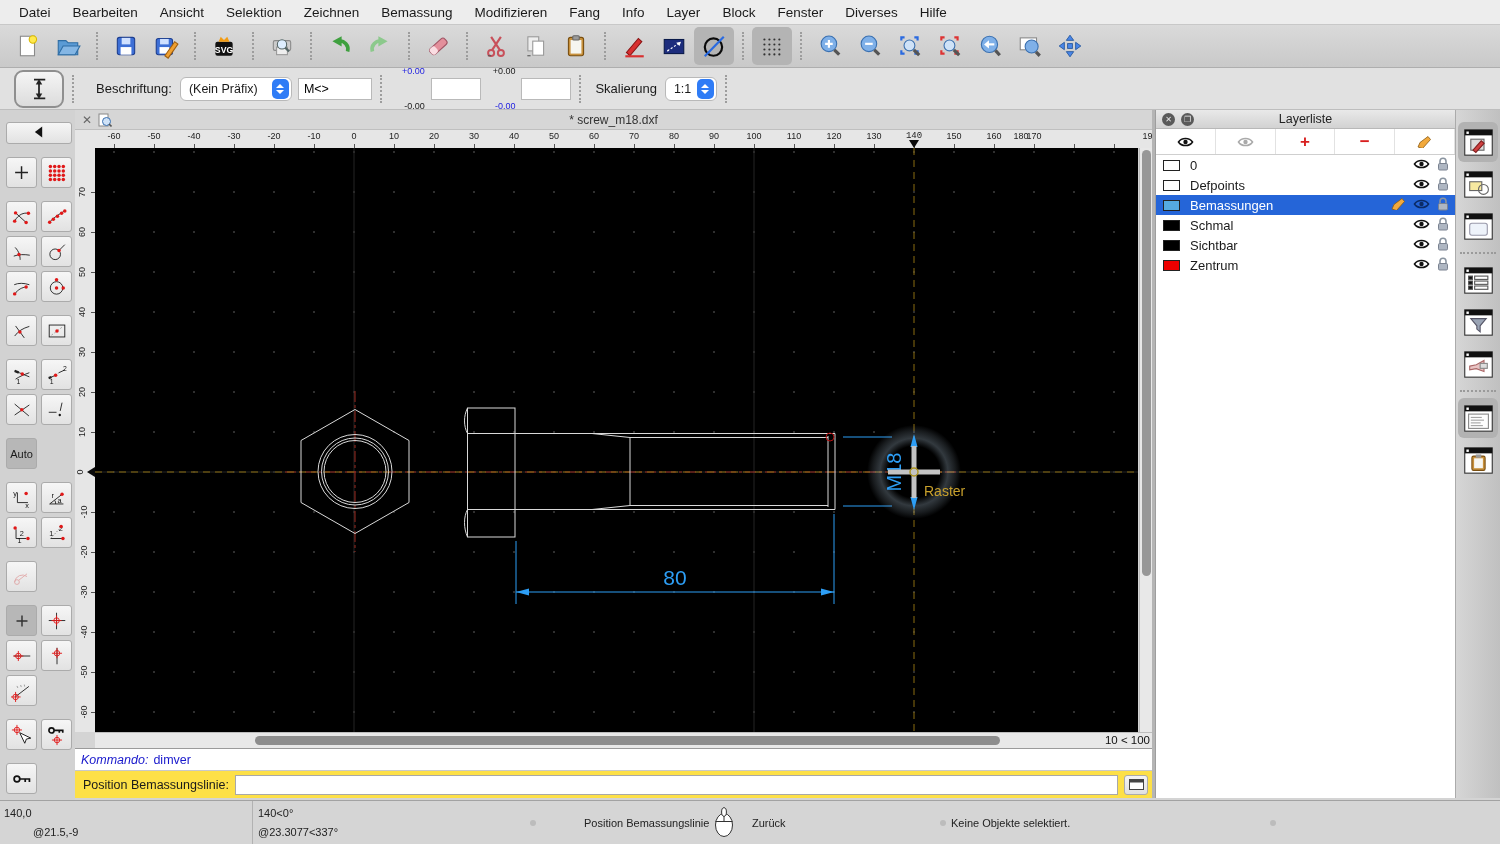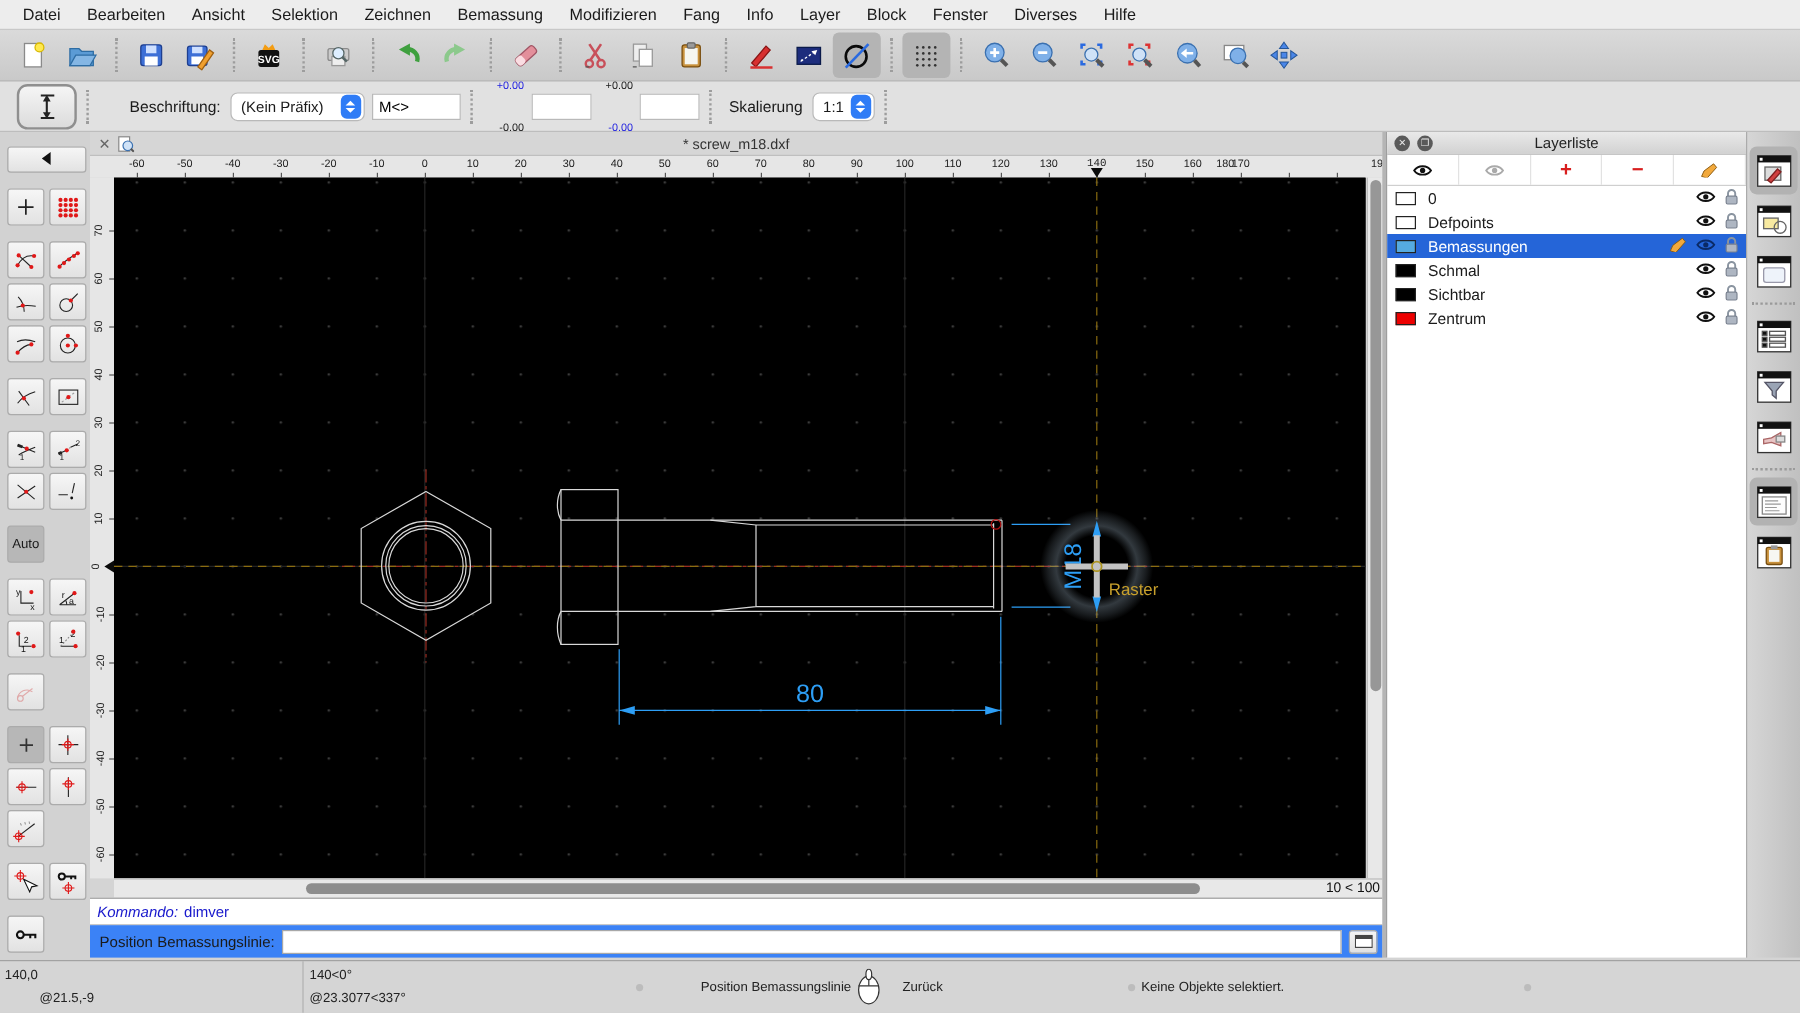--- a/index.html
+++ b/index.html
@@ -17,21 +17,21 @@
     background:linear-gradient(#dadada,#c9c9c9);border-bottom:1px solid #aeaeae;
     display:flex;align-items:center;padding:0 8px;}
   .tbtn{width:40px;height:38px;display:flex;align-items:center;justify-content:center;border-radius:5px;}
   .tbtn.pressed{background:#b4b4b4;}
   .tsep{width:0;height:28px;border-left:2px dotted #9d9d9d;margin:0 8px;}
   
   .optionsbar{position:absolute;left:0;top:68px;width:1500px;height:42px;background:#e1e1e1;
     border-bottom:1px solid #bdbdbd;display:flex;align-items:center;font-size:13px;}
   .bigtool{width:50px;height:38px;border:2px solid #8f8f8f;border-radius:9px;
     background:linear-gradient(#f5f5f5,#dcdcdc);margin-left:14px;display:flex;align-items:center;justify-content:center;}
-  .obar-label{margin-left:26px;}
+  .obar-label{margin-left:14px;}
   .dropdown{background:#fff;border:1px solid #b9b9b9;border-radius:6px;height:24px;display:flex;
     align-items:center;padding-left:8px;font-size:12.5px;margin-left:8px;position:relative;}
   .stepper{width:17px;height:20px;background:#2f7cf6;border-radius:5px;margin:0 2px 0 auto;
     display:flex;flex-direction:column;align-items:center;justify-content:center;gap:2px;}
   .stepper i{width:0;height:0;border-left:4px solid transparent;border-right:4px solid transparent;}
   .stepper .up{border-bottom:4px solid #fff;}
   .stepper .dn{border-top:4px solid #fff;}
   .field{background:#fff;border:1px solid #b9b9b9;height:22px;margin-left:6px;}
   .tol{display:flex;flex-direction:column;align-items:flex-end;font-size:9px;line-height:10px;margin-left:12px;gap:25px;}
   .tol .blue{color:#2323e0;}
@@ -66,21 +66,21 @@
   .vthumb{position:absolute;left:2px;top:2px;width:9px;height:426px;background:#979797;border-radius:5px;}
   .hscrollrow{position:absolute;left:95px;top:732px;width:1057px;height:16px;background:#e8e8e8;border-top:1px solid #bdbdbd;}
   .hthumb{position:absolute;left:160px;top:3px;width:745px;height:9px;background:#8d8d8d;border-radius:5px;}
   .gridstatus{position:absolute;right:2px;top:1px;font-size:11.5px;color:#111;}
   
   .cmdhistory{position:absolute;left:75px;top:748px;width:1077px;height:23px;background:#fff;
     border-top:1px solid #9a9a9a;border-bottom:1px solid #c9c9c9;display:flex;align-items:center;
     padding-left:6px;font-size:12.5px;color:#1818cc;}
   .cmdhistory .kw{font-style:italic;}
   .cmdhistory .cmd{margin-left:5px;}
-  .cmdprompt{position:absolute;left:75px;top:771px;width:1077px;height:27px;background:#3b82f6;
+  .cmdprompt{position:absolute;left:75px;top:771px;width:1077px;height:27px;background:#fde047;
     display:flex;align-items:center;font-size:12.5px;padding:0 4px 0 8px;}
   .cmdprompt input{flex:1;height:20px;margin-left:6px;border:1px solid #a8a8a8;background:#fff;
     font-family:inherit;font-size:12px;padding:0 4px;}
   .detachbtn{width:24px;height:20px;margin-left:6px;background:linear-gradient(#f4f4f4,#e0e0e0);
     border:1px solid #ababab;border-radius:3px;display:flex;align-items:center;justify-content:center;}
   
   .divider{position:absolute;left:1152px;top:110px;width:3px;height:688px;background:#b5b5b5;}
   .layerpanel{position:absolute;left:1155px;top:110px;width:300px;height:688px;background:#fff;border-left:1px solid #9e9e9e;}
   .lp-header{height:19px;background:linear-gradient(#e9e9e9,#d2d2d2);border-bottom:1px solid #b8b8b8;
     display:flex;align-items:center;font-size:12.5px;position:relative;}

